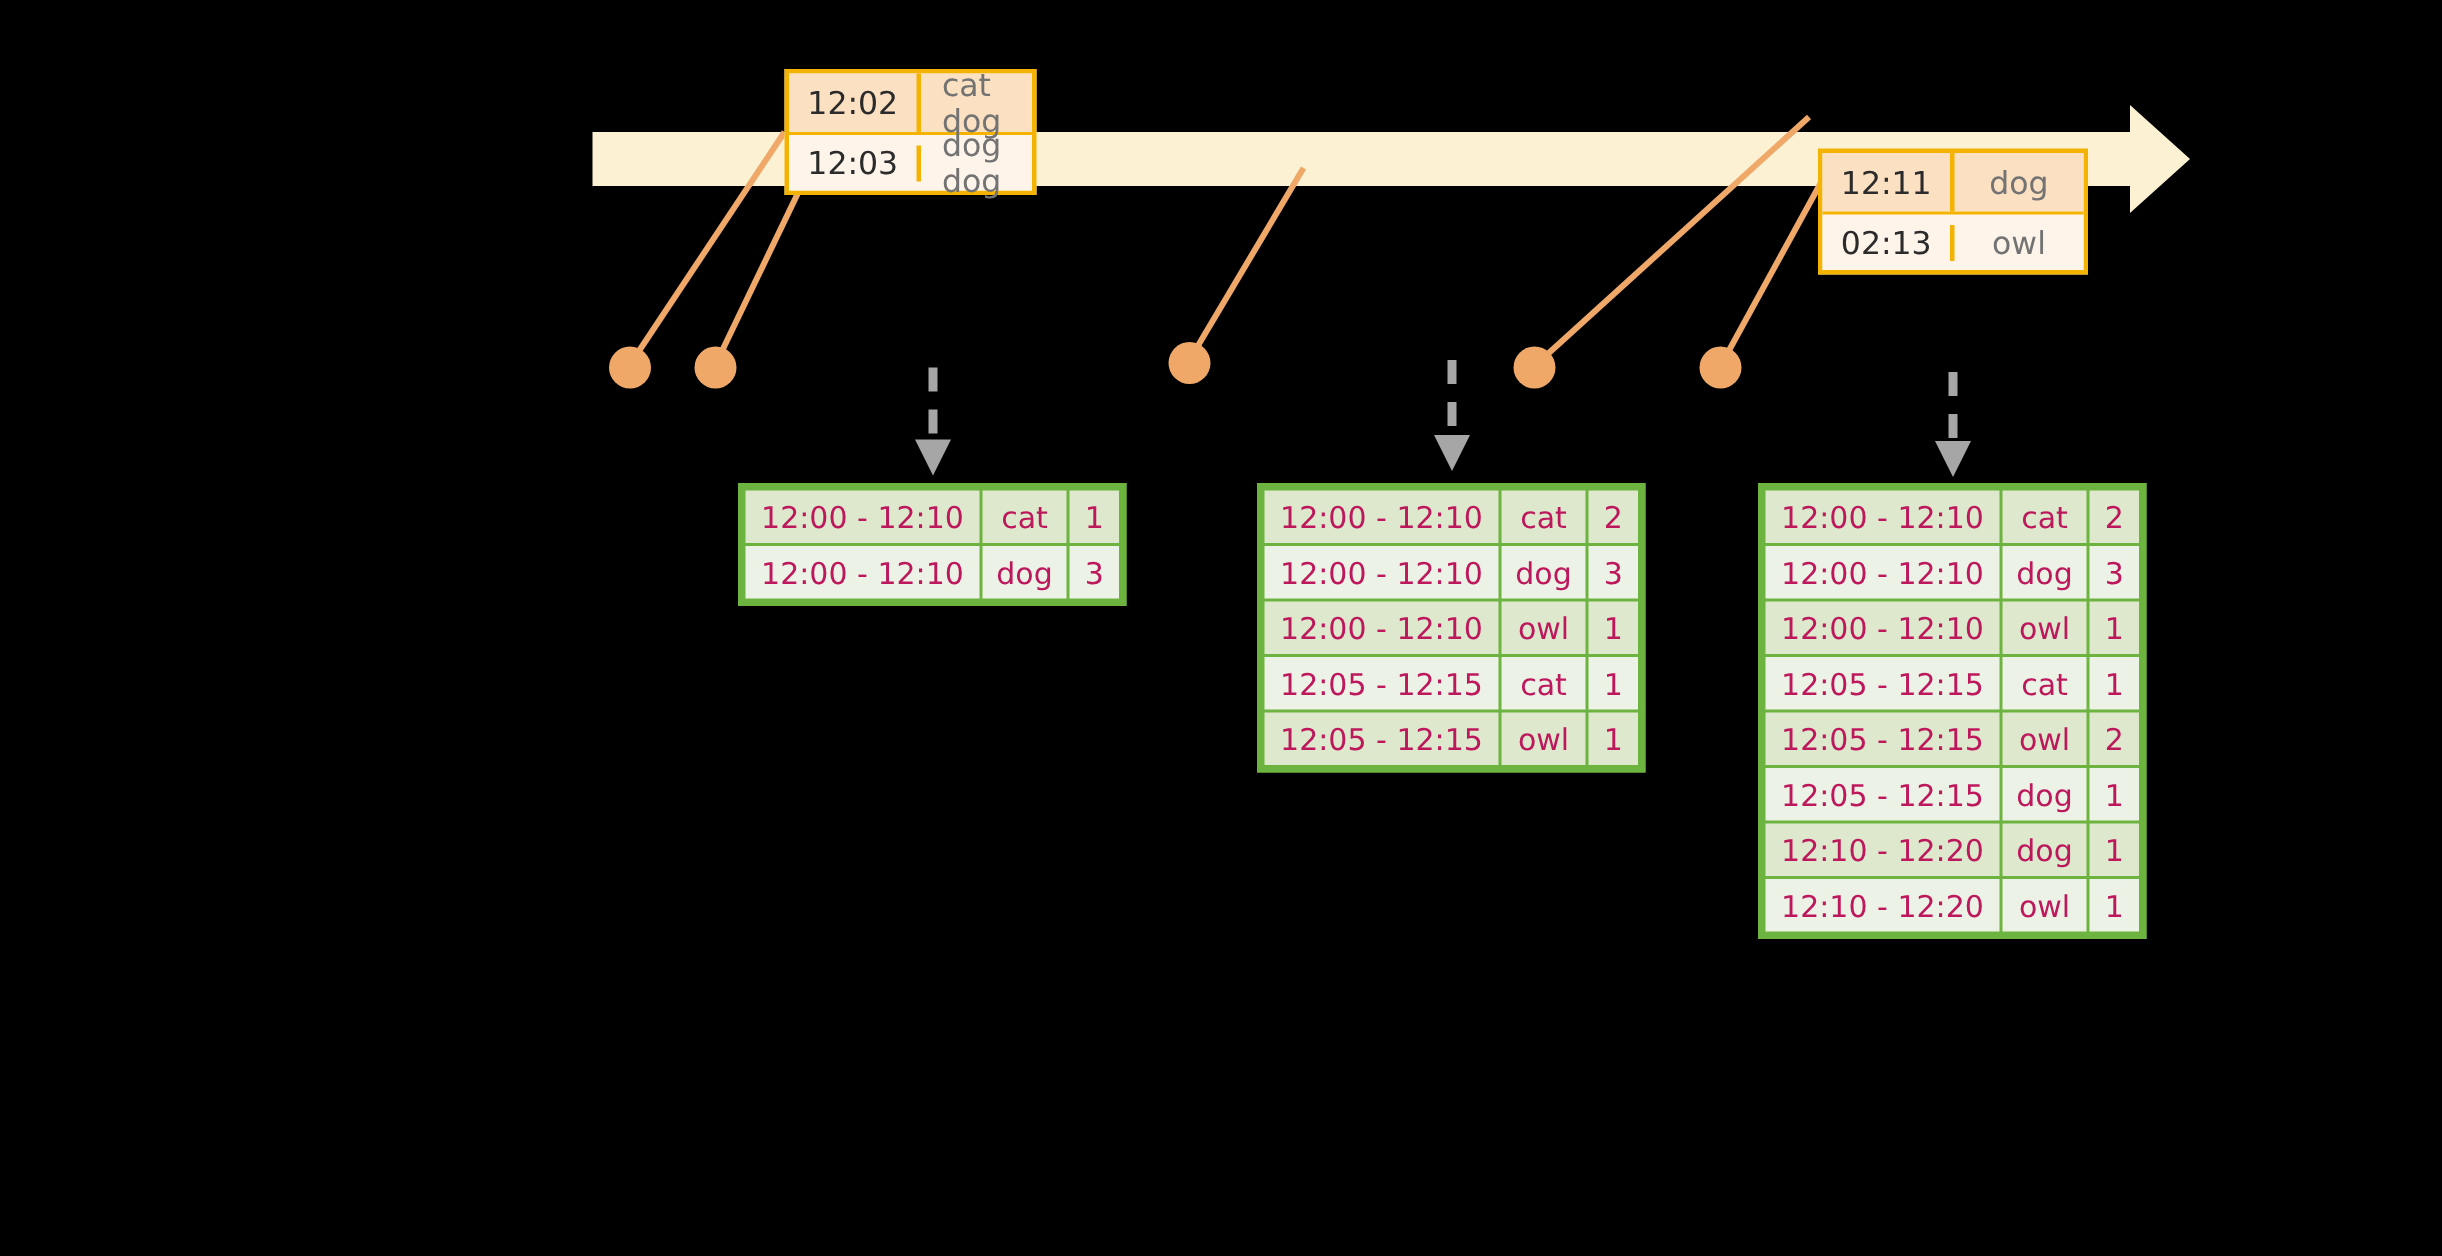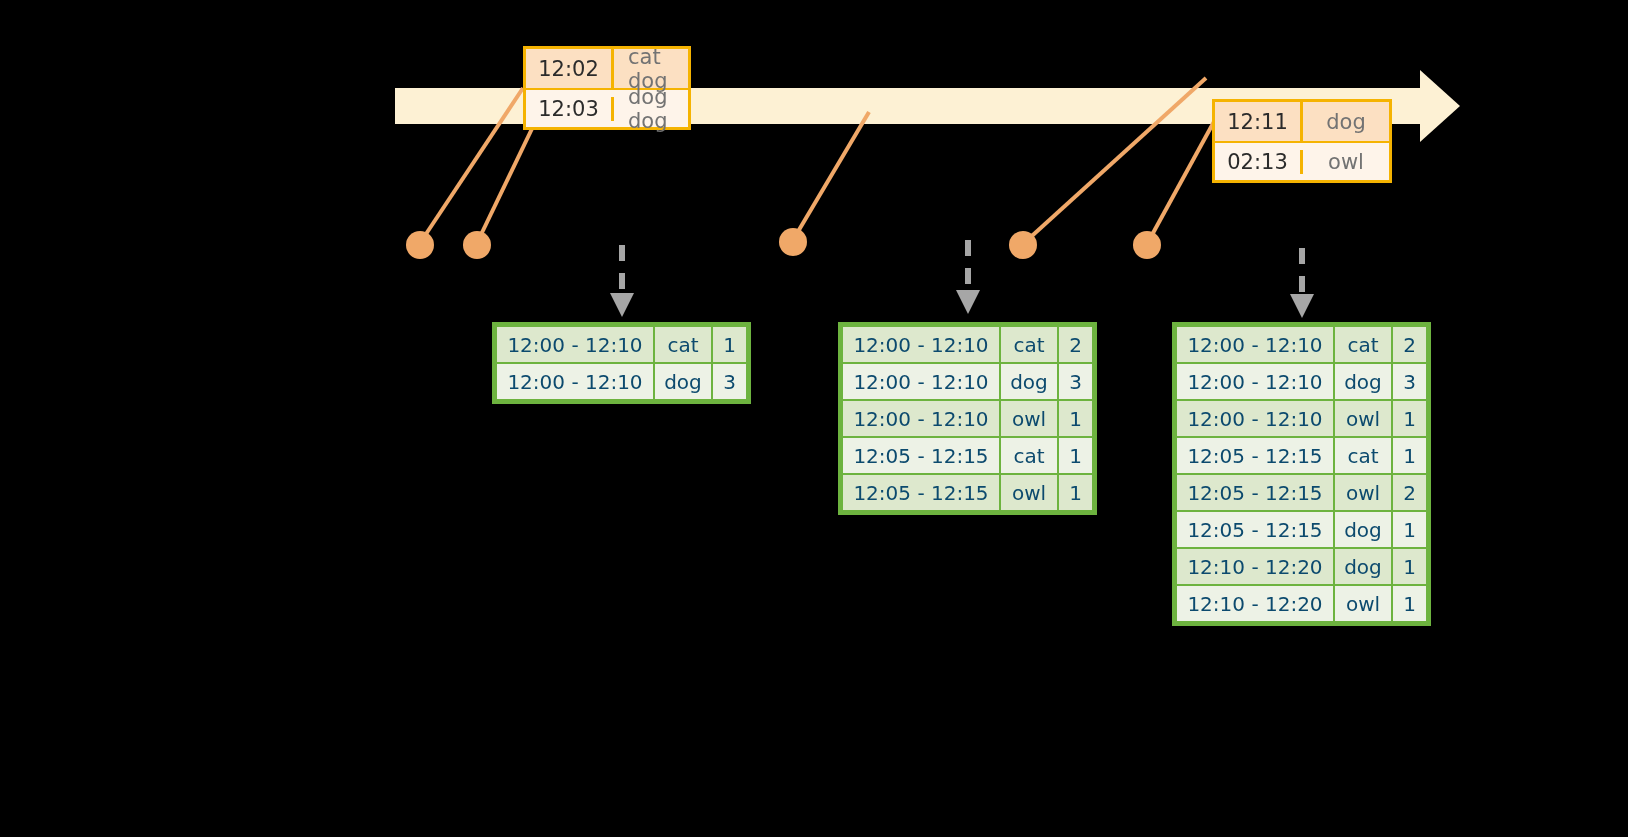--- a/index.html
+++ b/index.html
@@ -53,21 +53,21 @@
   }
   .res-row{
     display:flex;
     height:37px;
     box-sizing:border-box;
   }
   .res-row.shaded .cell{background:#DDE8CD;}
   .res-row.plain  .cell{background:#EDF2E6;}
   .cell{
     display:flex;align-items:center;justify-content:center;
-    font-size:20px;color:#0c4a6e;
+    font-size:20px;color:#be185d;
     box-sizing:border-box;
     margin:1px;
   }
   .c-window{}
   .c-key{}
   .c-count{}
 </style>
 </head>
 <body>
 

